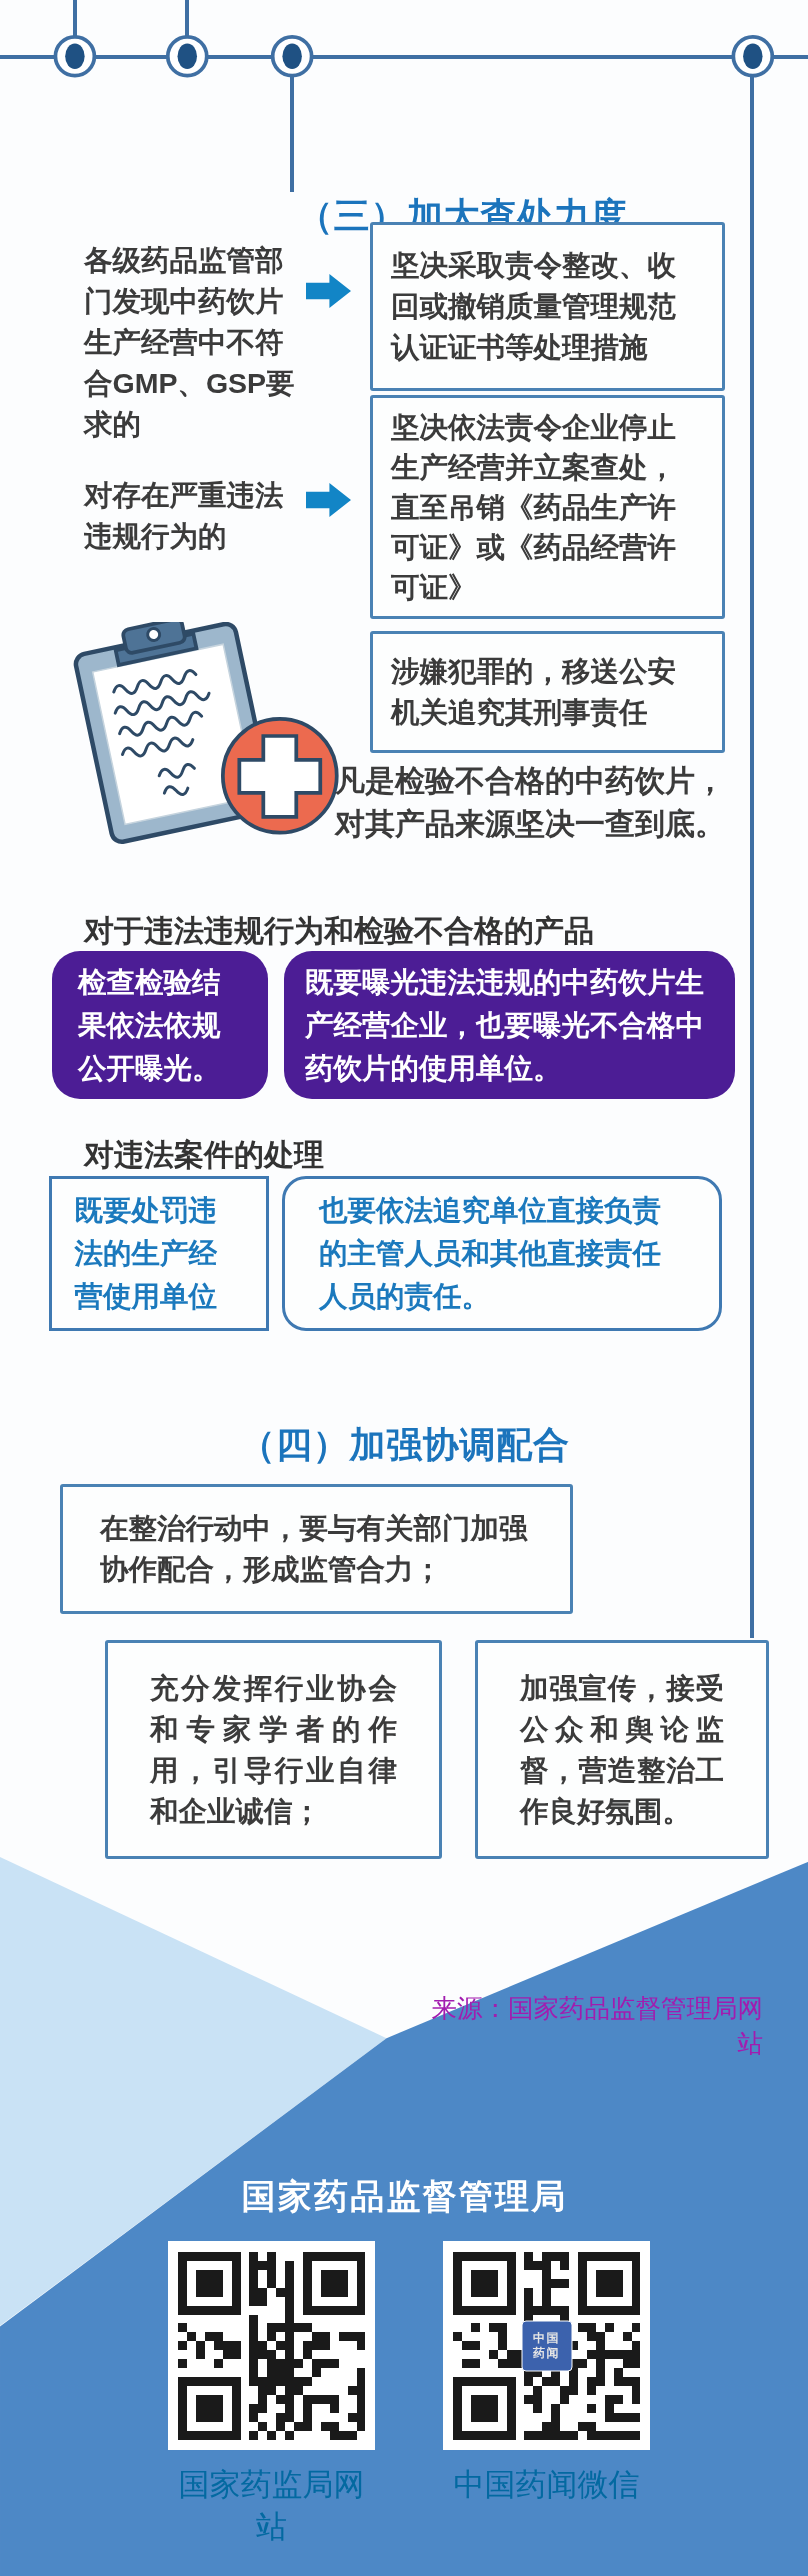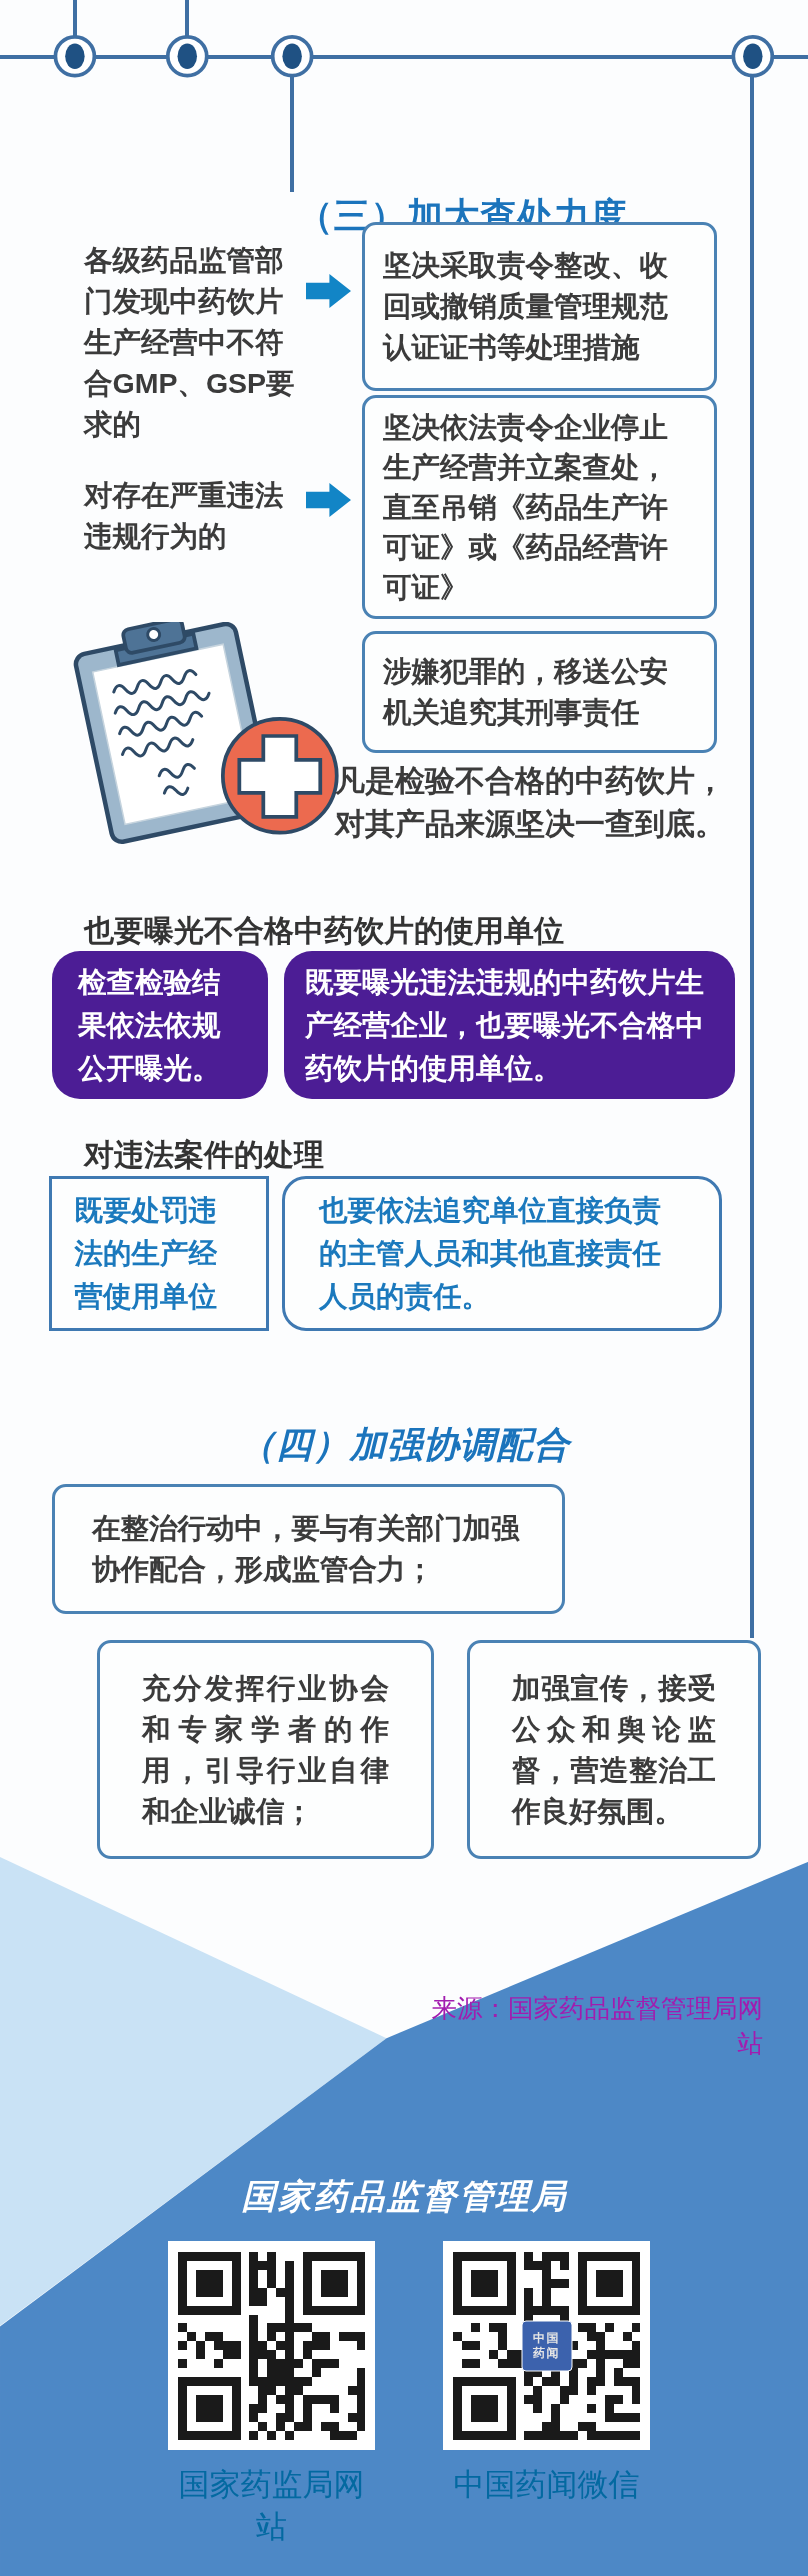--- a/index.html
+++ b/index.html
@@ -16,40 +16,40 @@
     white-space:nowrap;letter-spacing:0.7px;
   }
   .cond-text{
     position:absolute;font-size:28.5px;line-height:41px;font-weight:600;color:#3b3b3b;
   }
   .arrow{
     position:absolute;width:45px;height:34px;background:#1285c6;
     clip-path:polygon(0 26%,52% 26%,52% 0,100% 50%,52% 100%,52% 74%,0 74%);
   }
   .rbox{
-    position:absolute;background:#fdfefe;border:3px solid #4a82b4;border-radius:14px;
+    position:absolute;background:#fdfefe;border:3px solid #4a82b4;border-radius:3px;
     display:flex;align-items:center;font-size:28.5px;line-height:41px;font-weight:600;
-    color:#3b3b3b;box-sizing:border-box;
+    color:#3b3b3b;box-sizing:border-box;margin-left:8px;
   }
   .solidbox{
     position:absolute;background:#4c1d95;color:#ffffff;display:flex;align-items:center;
     font-size:28.5px;line-height:43px;font-weight:600;box-sizing:border-box;border-radius:28px;
   }
   .bluebordbox{
     position:absolute;background:#fdfefe;border:3px solid #3f79b2;display:flex;align-items:center;
     font-size:28.5px;line-height:43px;font-weight:600;color:#1b79bd;box-sizing:border-box;
   }
   .subhead{
     position:absolute;font-size:30px;font-weight:600;color:#333;white-space:nowrap;
   }
   .note-text{
     position:absolute;font-size:30px;line-height:43px;font-weight:600;color:#3b3b3b;
   }
   .center-title{
-    position:absolute;left:0;width:809px;text-align:center;font-weight:bold;font-style:italic;
+    position:absolute;left:0;width:809px;text-align:center;font-weight:bold;
   }
   .source-text{
     position:absolute;left:419px;top:1991px;width:344px;text-align:right;
     font-size:25.5px;color:#a21caf;
   }
   .org-title{
     top:2174px;font-size:34px;color:#ffffff;letter-spacing:2.2px;font-weight:600;
   }
   .qr-tile{
     position:absolute;width:207px;height:209px;background:#ffffff;box-sizing:border-box;
@@ -123,21 +123,21 @@
       <path d="M140 200 q8 -14 16 0 t16 0 t16 0"></path>
       <path d="M142 224 q8 -14 16 0 t16 0"></path>
     </g>
   </g>
   <circle cx="312" cy="205" r="76" fill="#ec6a4f" stroke="#2e4a66" stroke-width="5"></circle>
   <path d="M290 152 h44 v32 h32 v44 h-32 v32 h-44 v-32 h-32 v-44 h32 Z" fill="#ffffff" stroke="#2e4a66" stroke-width="5"></path>
 </svg>
 
 <div class="note-text" style="left:335px;top:759px;width:401px;">凡是检验不合格的中药饮片，对其产品来源坚决一查到底。</div>
 
-<div class="subhead" style="left:84px;top:911px;">也要曝光不合格中药饮片的使用单位</div>
+<div class="subhead" style="left:84px;top:911px;">对于违法违规行为和检验不合格的产品</div>
 <div class="solidbox" style="left:52px;top:951px;width:216px;height:148px;padding:0 26px;">
   <span>检查检验结果依法依规公开曝光。</span>
 </div>
 <div class="solidbox" style="left:284px;top:951px;width:451px;height:148px;padding:0 21px;">
   <span>既要曝光违法违规的中药饮片生产经营企业，也要曝光不合格中药饮片的使用单位。</span>
 </div>
 
 <div class="subhead" style="left:84px;top:1135px;">对违法案件的处理</div>
 <div class="bluebordbox" style="left:49px;top:1176px;width:220px;height:155px;padding:0 22.5px;">
   <span>既要处罚违法的生产经营使用单位</span>

